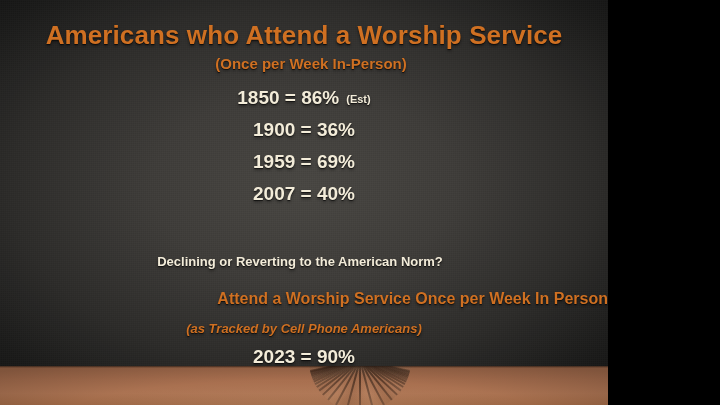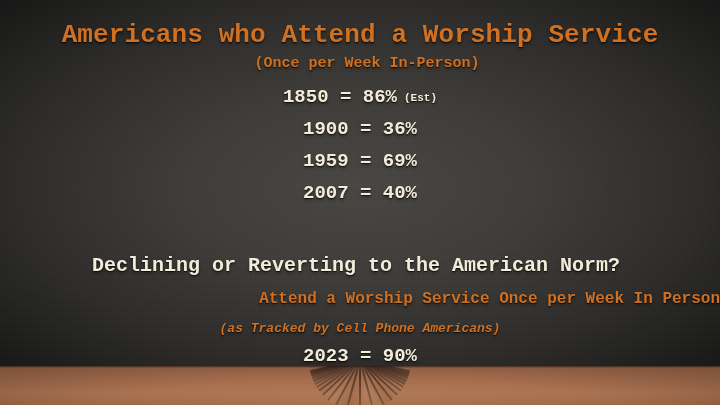--- a/index.html
+++ b/index.html
@@ -2,24 +2,24 @@
 <html><head>
 <meta charset="utf-8">
 <style>
   html, body {
     margin: 0;
     padding: 0;
     background: #000;
   }
   .slide {
     position: relative;
-    width: 720px;
+    width: 608px;
     height: 405px;
     overflow: hidden;
-    font-family: Liberation Mono, monospace;
+    font-family: Liberation Sans, sans-serif;
     background-color: #3c3a37;
     background-image:
       radial-gradient(ellipse 78% 72% at 50% 46%,
         rgba(72,70,66,1) 0%,
         rgba(62,60,57,1) 32%,
         rgba(44,43,41,1) 62%,
         rgba(26,26,25,1) 84%,
         rgba(16,16,16,1) 100%);
   }
   
@@ -86,21 +86,21 @@
     font-weight: bold;
     margin-left: 7px;
     vertical-align: 1px;
   }
 
   .question-line {
     position: absolute;
     top: 255px;
     left: 0;
     right: 8px;
-    font-size: 20px;
+    font-size: 13px;
     font-weight: bold;
     line-height: 1.05;
   }
   .heading-2 {
     position: absolute;
     top: 291px;
     left: 0;
     right: 0;
     font-size: 16px;
     font-weight: bold;

